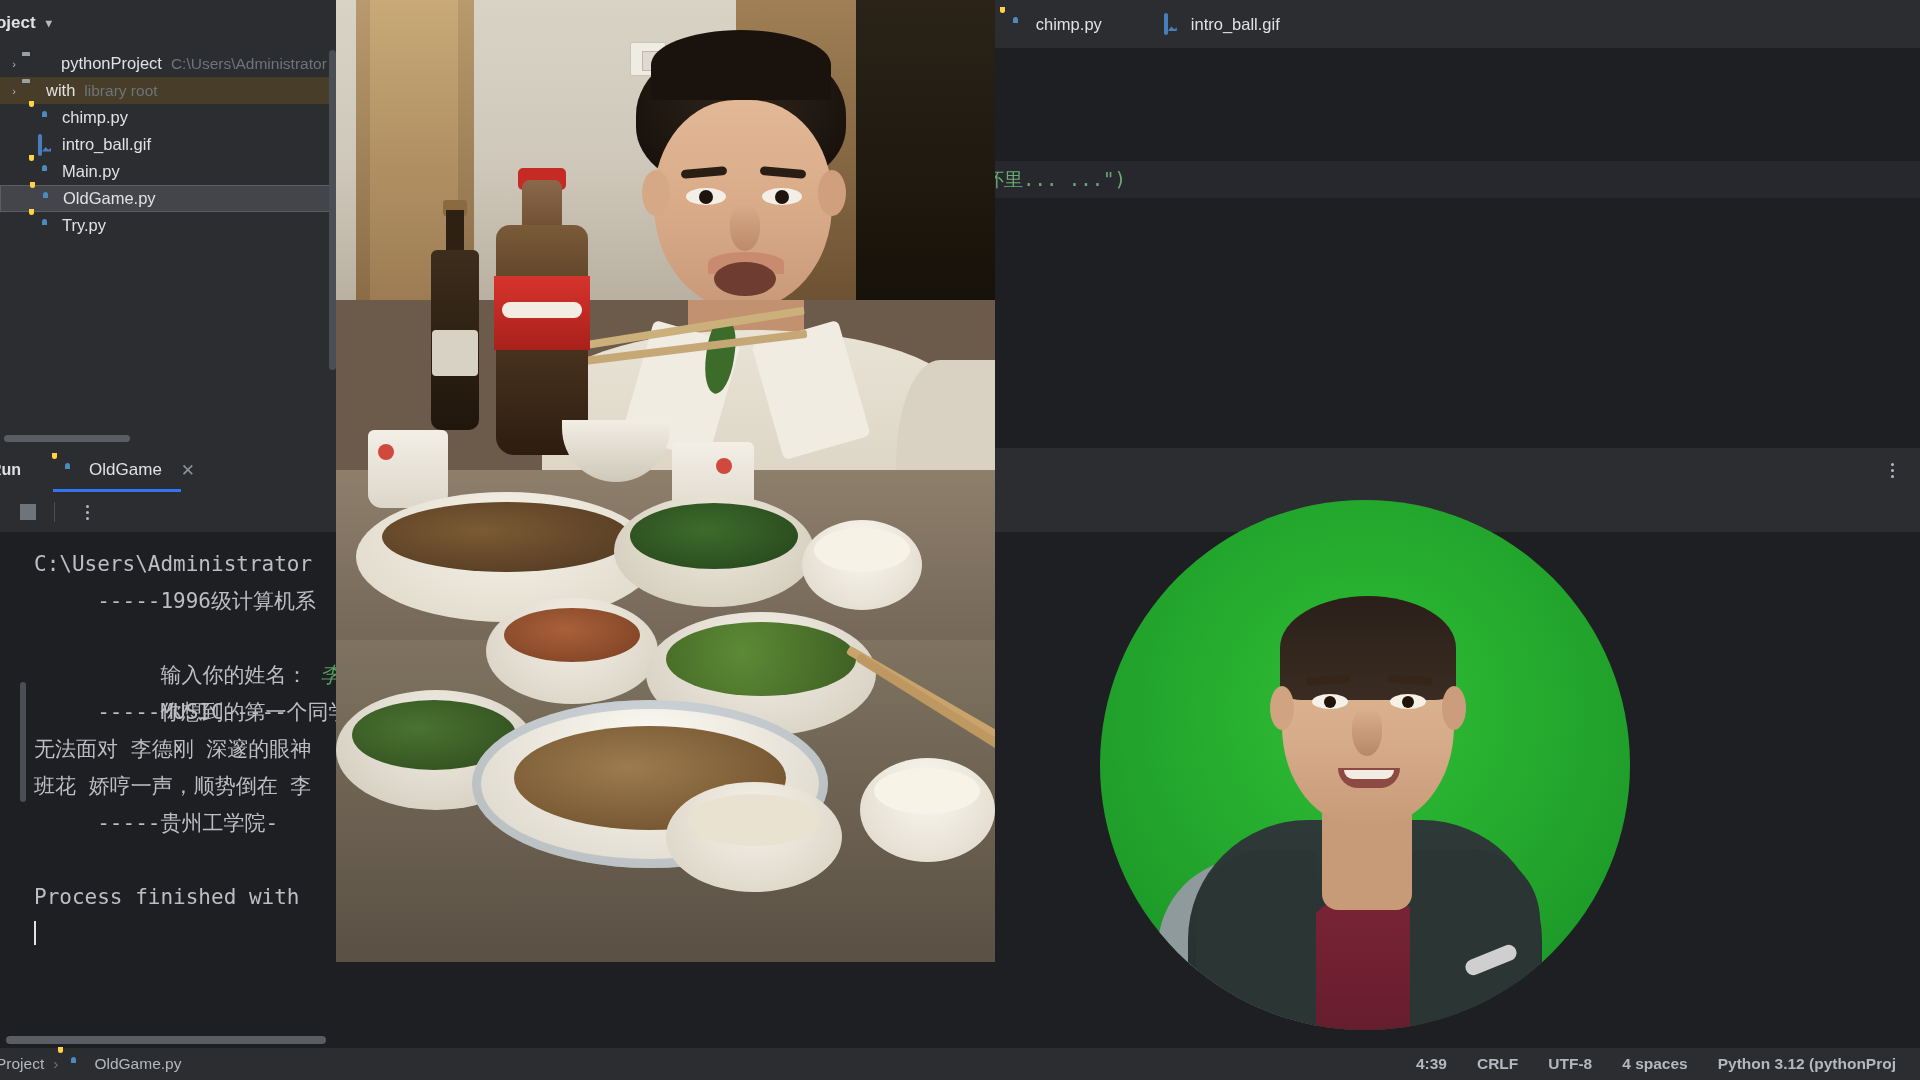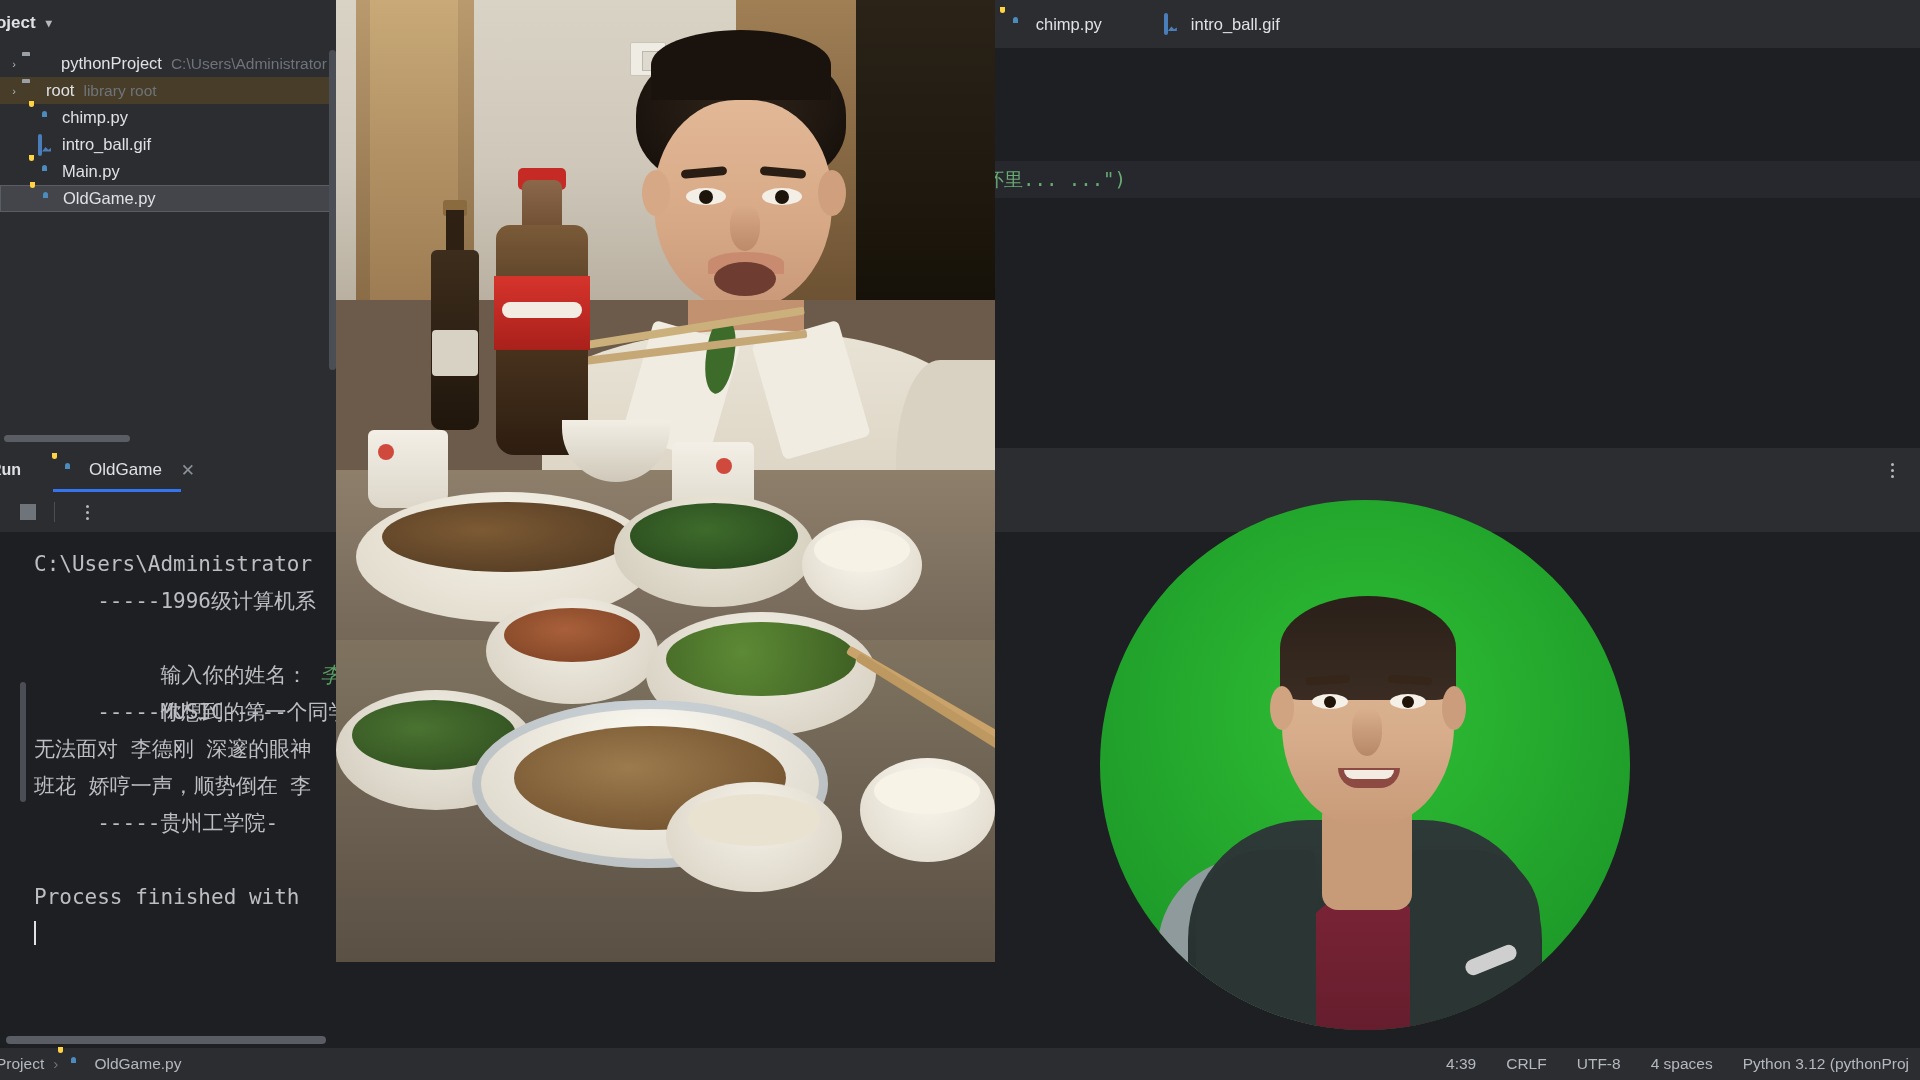--- a/index.html
+++ b/index.html
@@ -115,21 +115,21 @@
   .console-vscroll { position:absolute; left:20px; top:150px; width:6px; height:120px;
           background:#4b4e54; border-radius:3px; }
   .run-hscroll { position:absolute; left:6px; bottom:4px; width:320px; height:8px;
           background:#5a5d63; border-radius:4px; }
 
   
   .statusbar { position:absolute; left:0; right:0; bottom:0; height:32px; background:#2b2d30;
           display:flex; align-items:center; font-size:15.5px; color:#b4b8bf; }
   .sb-left { display:flex; align-items:center; gap:9px; padding-left:0px; }
   .sb-left .crumb-sep { color:#6f737a; }
-  .sb-right { margin-left:auto; display:flex; align-items:center; gap:30px; padding-right:11px; }
+  .sb-right { margin-left:auto; display:flex; align-items:center; gap:30px; padding-right:24px;font-weight:bold; }
 
   
   .photo {
     position:absolute; left:336px; top:0; width:659px; height:962px;
     overflow:hidden; background:#6c5a4a;
   }
   .ph { position:absolute; }
   
   .wall { left:0; top:0; width:659px; height:300px;
           background:linear-gradient(180deg,#d9d3c6 0%, #cfc8ba 55%, #b9b0a1 100%); }
@@ -339,21 +339,21 @@
         <div class="trow">
           <span class="arrow">›</span>
           <span class="ico"><span class="ico-folder"></span></span>
           <span class="nm bold">pythonProject</span>
           <span class="sub">C:\Users\Administrator</span>
         </div>
 
         <div class="trow sel-venv">
           <span class="arrow">›</span>
           <span class="ico"><span class="ico-folder"></span></span>
-          <span class="nm">root</span>
+          <span class="nm">with</span>
           <span class="sub">library root</span>
         </div>
 
 
         <div class="trow">
           <span class="arrow"></span>
           <span style="width:16px"></span>
           <span class="ico"><span class="ico-py"></span></span>
           <span class="nm">chimp.py</span>
         </div>
@@ -372,20 +372,26 @@
           <span class="nm">Main.py</span>
         </div>
 
         <div class="trow sel-file">
           <span class="arrow"></span>
           <span style="width:16px"></span>
           <span class="ico"><span class="ico-py"></span></span>
           <span class="nm">OldGame.py</span>
         </div>
 
+        <div class="trow">
+          <span class="arrow"></span>
+          <span style="width:16px"></span>
+          <span class="ico"><span class="ico-py"></span></span>
+          <span class="nm">Try.py</span>
+        </div>
 
 
       </div>
 
       <div class="proj-vscroll"></div>
       <div class="proj-hscroll"></div>
     </div>
 
     <div class="editor-area">
       <div class="editor-tabs">

